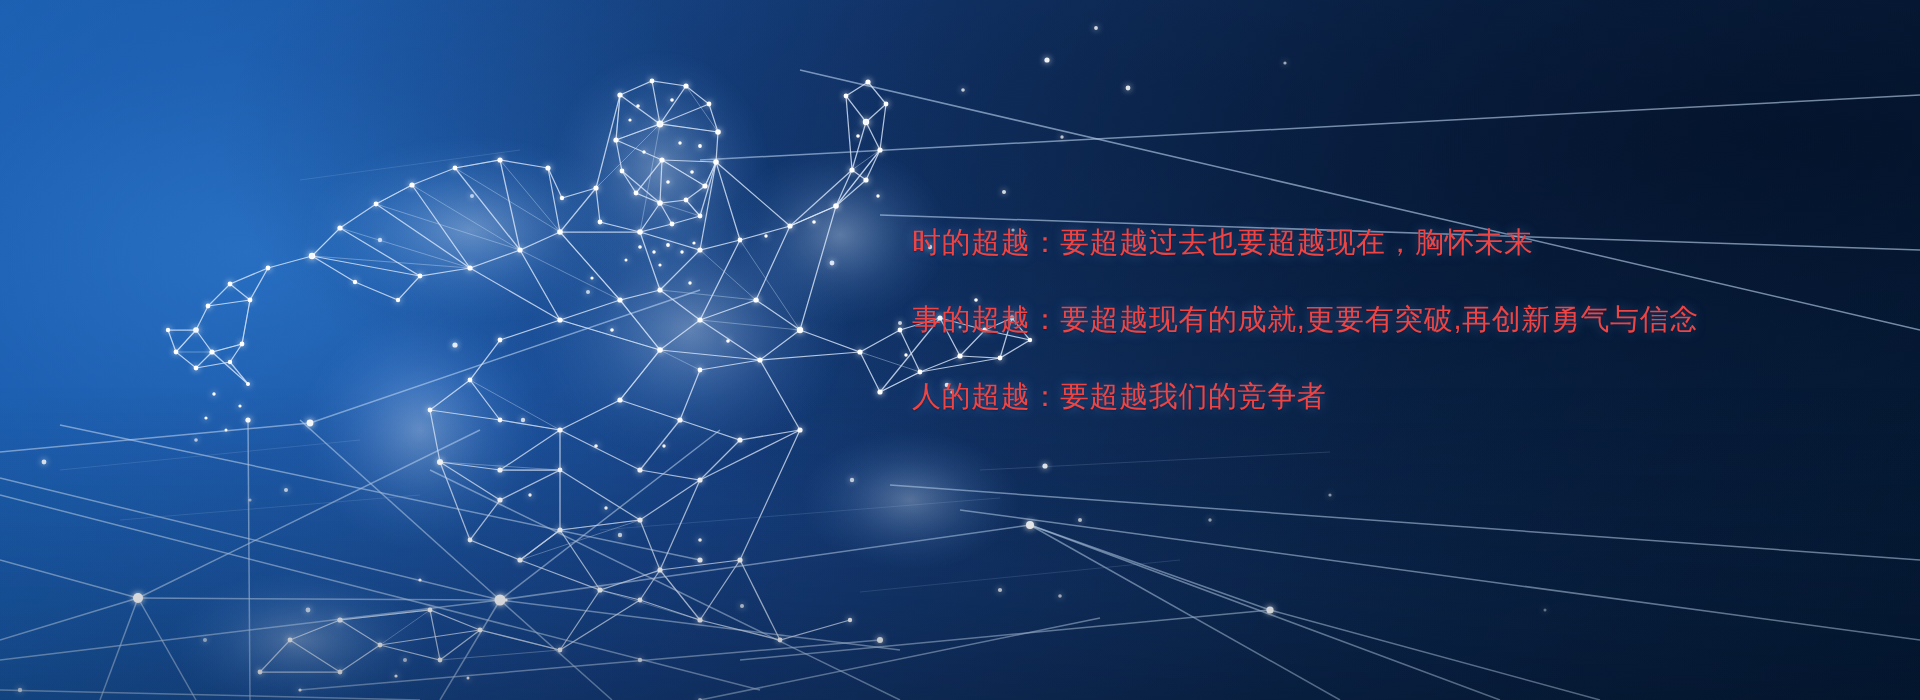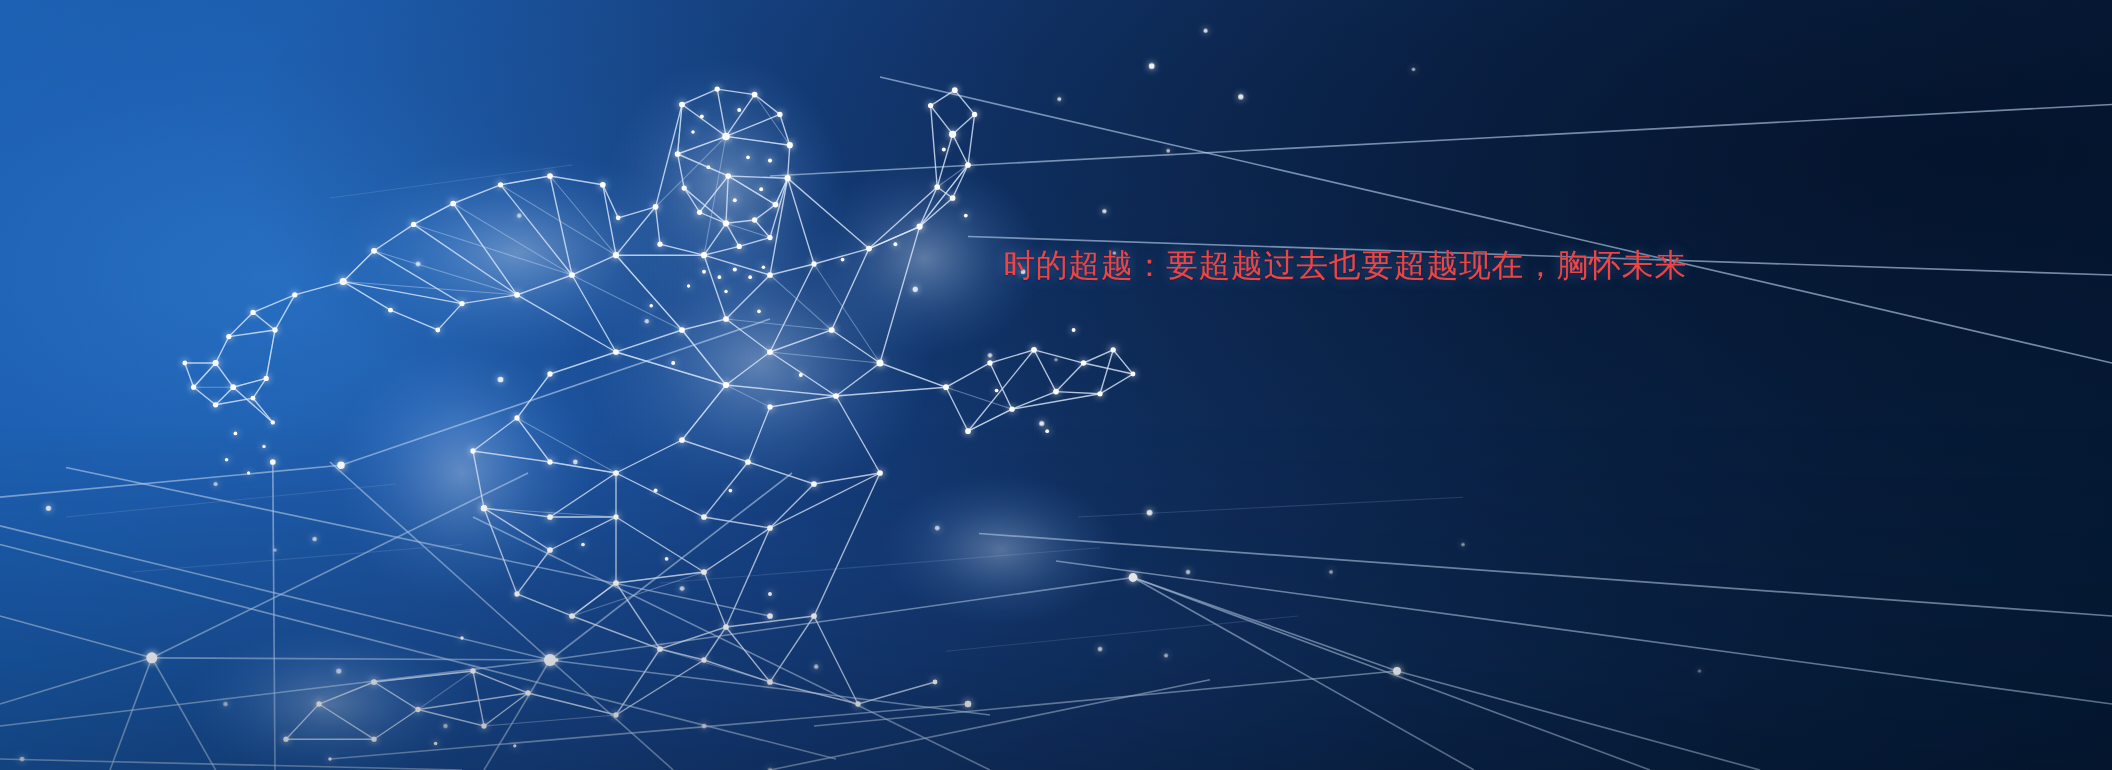--- a/index.html
+++ b/index.html
@@ -553,15 +553,17 @@
       <circle cx="196" cy="330" r="2.0"></circle>
       <circle cx="1012" cy="318" r="2.0"></circle>
       <circle cx="340" cy="620" r="2.0"></circle>
     </g>
   </svg>
 
   <div class="bg-vig-bottom"></div>
 
   <div class="copy">
     <p class="copy-line">时的超越：要超越过去也要超越现在，胸怀未来</p>
+    <p class="copy-line">事的超越：要超越现有的成就,更要有突破,再创新勇气与信念</p>
+    <p class="copy-line">人的超越：要超越我们的竞争者</p>
   </div>
 
 </div>
 
 </body></html>

